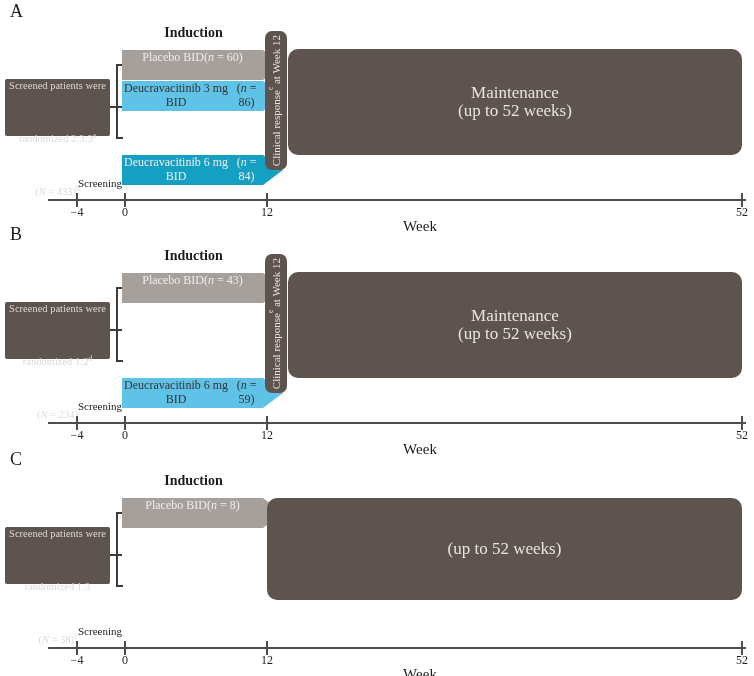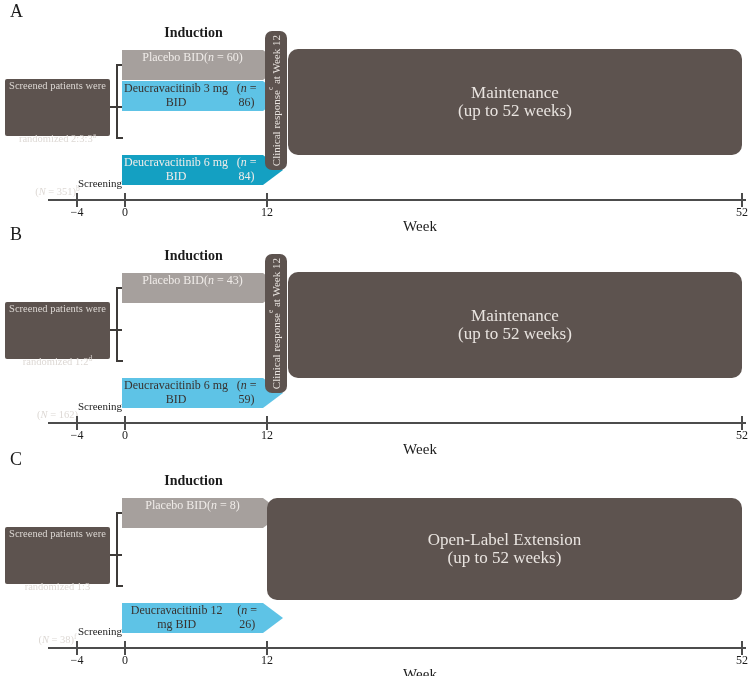--- a/index.html
+++ b/index.html
@@ -56,21 +56,21 @@
 
 <div id="figure">
 
   <section class="panel" id="panelA">
     <div class="panel-letter">A</div>
     <div class="induction">Induction</div>
 
     <div class="screen-box" style="background: rgb(93, 83, 79);">
       <div>Screened patients were</div>
       <div><span>randomized 2:3:3</span><sup>a</sup></div>
-      <div><span>(</span><i>N</i><span> = 351)</span><sup>b</sup></div>
+      <div><span>(</span><i>N</i><span> = 433)</span><sup>b</sup></div>
     </div>
 
     <div class="conn conn-h"></div>
     <div class="conn conn-v"></div>
     <div class="conn stub stub-top"></div>
     <div class="conn stub stub-bot"></div>
 
     <div class="arm a0" style="background: rgb(166, 160, 157); color: rgb(240, 236, 233);">
       <div>Placebo BID</div>
       <div><span>(</span><i>n</i><span> = 60)</span></div>
@@ -106,21 +106,21 @@
     <div class="week">Week</div>
   </section>
 
   <section class="panel" id="panelB">
     <div class="panel-letter">B</div>
     <div class="induction">Induction</div>
 
     <div class="screen-box" style="background: rgb(93, 83, 79);">
       <div>Screened patients were</div>
       <div><span>randomized 1:2</span><sup>d</sup></div>
-      <div><span>(</span><i>N</i><span> = 162)</span><sup></sup></div>
+      <div><span>(</span><i>N</i><span> = 234)</span><sup></sup></div>
     </div>
 
     <div class="conn conn-h"></div>
     <div class="conn conn-v"></div>
     <div class="conn stub stub-top"></div>
     <div class="conn stub stub-bot"></div>
 
     <div class="arm a0" style="background: rgb(166, 160, 157); color: rgb(240, 236, 233);">
       <div>Placebo BID</div>
       <div><span>(</span><i>n</i><span> = 43)</span></div>
@@ -164,27 +164,22 @@
 
     <div class="conn conn-h"></div>
     <div class="conn conn-v"></div>
     <div class="conn stub stub-top"></div>
     <div class="conn stub stub-bot"></div>
 
     <div class="arm a0" style="background: rgb(166, 160, 157); color: rgb(240, 236, 233);">
       <div>Placebo BID</div>
       <div><span>(</span><i>n</i><span> = 8)</span></div>
     </div>
-    <div class="arm a2" style="background: rgb(94, 195, 230); color: rgb(56, 50, 47);">
-      <div>Deucravacitinib 12 mg BID</div>
-      <div><span>(</span><i>n</i><span> = 26)</span></div>
-    </div>
 
     <div class="main-box" style="background: rgb(93, 83, 79);">
-      <div>Open-Label Extension</div>
       <div>(up to 52 weeks)</div>
     </div>
 
     <div class="axis"></div>
     <div class="tick tk0"></div>
     <div class="tick tk1"></div>
     <div class="tick tk2"></div>
     <div class="tick tk3"></div>
     <div class="tick-label tl0">−4</div>
     <div class="tick-label tl1">0</div>

